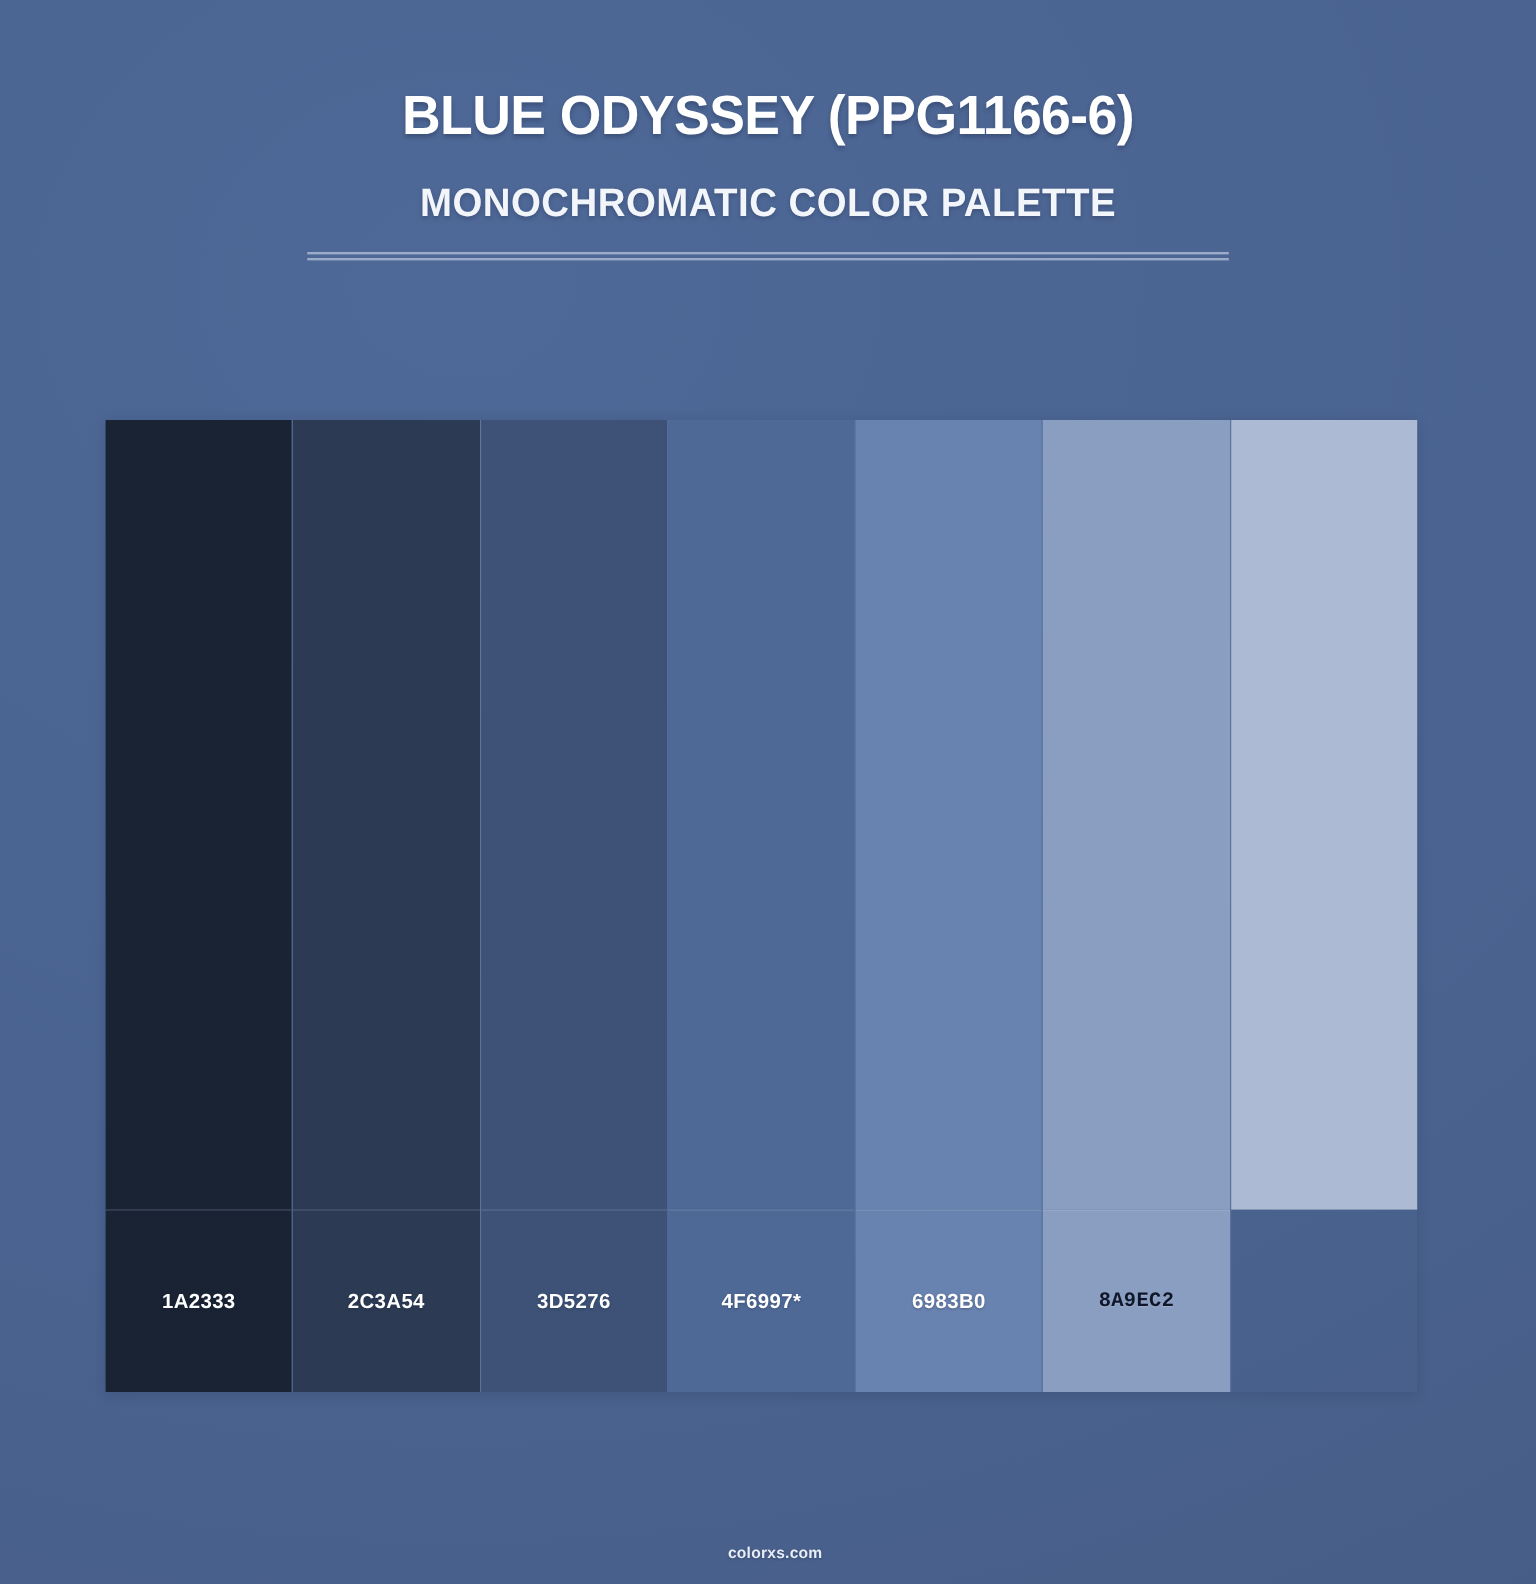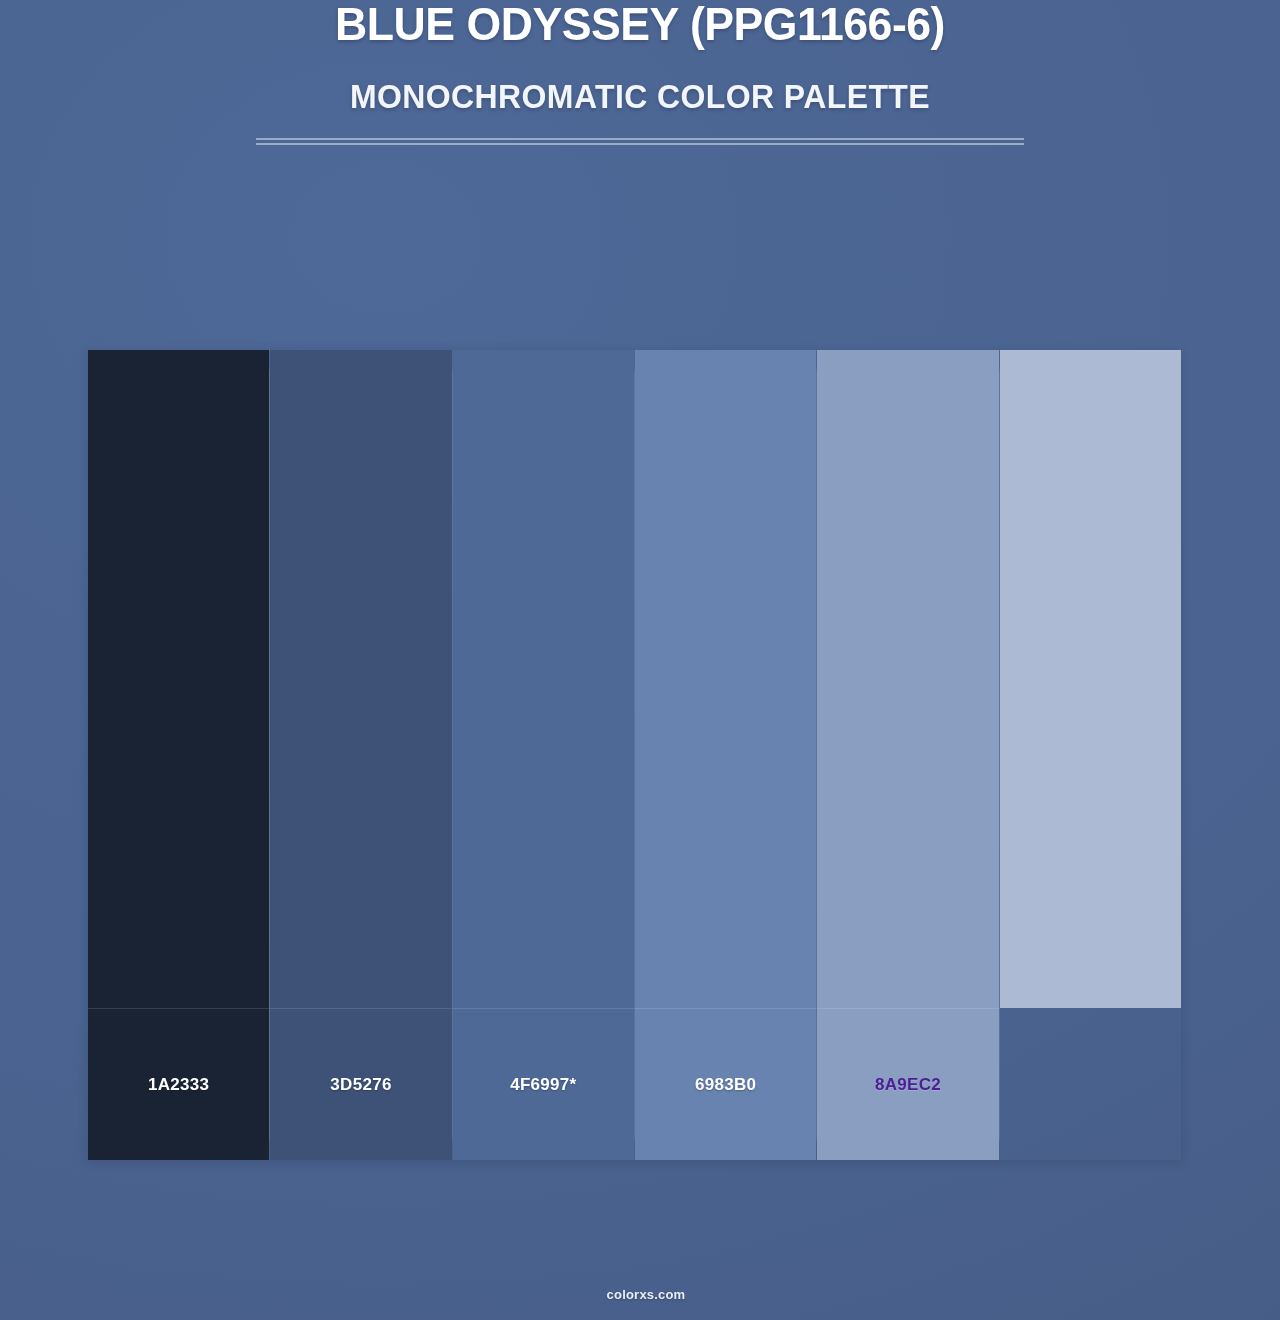--- a/index.html
+++ b/index.html
@@ -15,20 +15,21 @@
     font-family:"Liberation Sans", sans-serif;
     background:#4C6694;
     background-image:
       radial-gradient(ellipse 140% 110% at 30% 18%, #4E6897 0%, #4A6390 55%, #465C86 100%);
     position:relative;
   }
 
   
   .header {
     width:100%;
+    padding-top:72px;
     text-align:center;
   }
 
   .title {
     font-size:46px;
     font-weight:bold;
     letter-spacing:-0.5px;
     color:#FFFFFF;
     text-shadow:0 2px 4px rgba(20,30,55,0.30);
     line-height:1.05;
@@ -73,21 +74,20 @@
     display:flex;
     box-shadow:0 2px 10px rgba(22,32,58,0.18);
   }
 
   .swatch {
     flex:1 1 0;
     display:flex;
     flex-direction:column;
     position:relative;
     border-right:1px solid rgba(255,255,255,0.10);
-    border-radius:24px;
   }
   .swatch:last-child { border-right:none; }
 
   .swatch .body {
     height:658px;
     width:100%;
   }
 
   .swatch .label-strip {
     flex:1;
@@ -98,21 +98,21 @@
     border-top:1px solid rgba(255,255,255,0.13);
   }
 
   .hexcode {
     font-size:17px;
     font-weight:bold;
     letter-spacing:0.3px;
     white-space:nowrap;
   }
   .hexcode.light { color:#FFFFFF; text-shadow:0 1px 2px rgba(18,28,52,0.35); }
-  .hexcode.dark  { color:#4c1d95; text-shadow:0 1px 1px rgba(255,255,255,0.18); }
+  .hexcode.dark  { color:#0f172a; text-shadow:0 1px 1px rgba(255,255,255,0.18);font-family:Liberation Mono, monospace; }
 
   
   .footer {
     position:absolute;
     left:12px; right:0;
     top:1285px;
     text-align:center;
   }
   .footer-text {
     font-size:13px;
@@ -135,20 +135,26 @@
 </div>
 
 <div class="palette" id="palette">
     <div class="swatch">
       <div class="body" style="background: rgb(26, 35, 51);"></div>
       <div class="label-strip" style="background: rgb(26, 35, 51);">
         <span class="hexcode light">1A2333</span>
       </div>
     </div>
     <div class="swatch">
+      <div class="body" style="background: rgb(44, 58, 84);"></div>
+      <div class="label-strip" style="background: rgb(44, 58, 84);">
+        <span class="hexcode light">2C3A54</span>
+      </div>
+    </div>
+    <div class="swatch">
       <div class="body" style="background: rgb(61, 82, 118);"></div>
       <div class="label-strip" style="background: rgb(61, 82, 118);">
         <span class="hexcode light">3D5276</span>
       </div>
     </div>
     <div class="swatch">
       <div class="body" style="background: rgb(79, 105, 151);"></div>
       <div class="label-strip" style="background: rgb(79, 105, 151);">
         <span class="hexcode light">4F6997*</span>
       </div>

